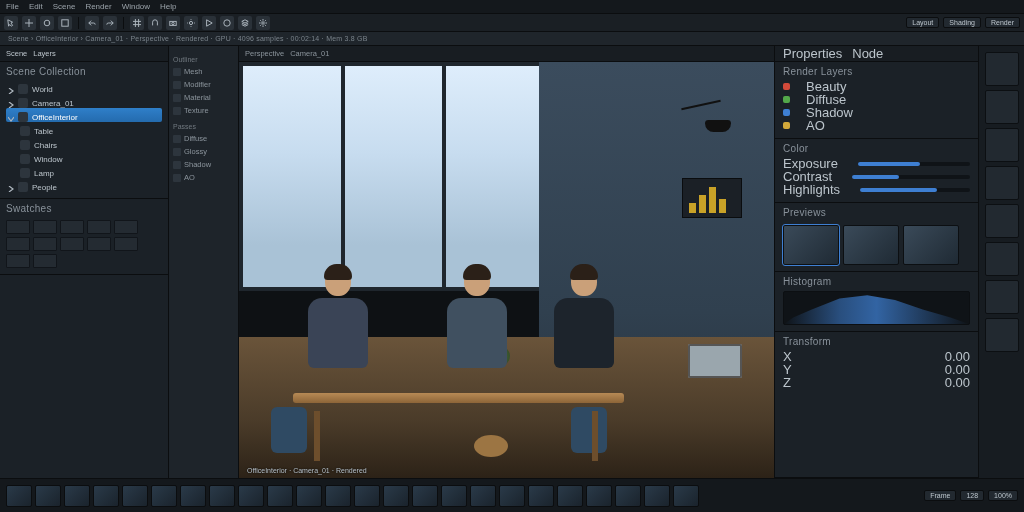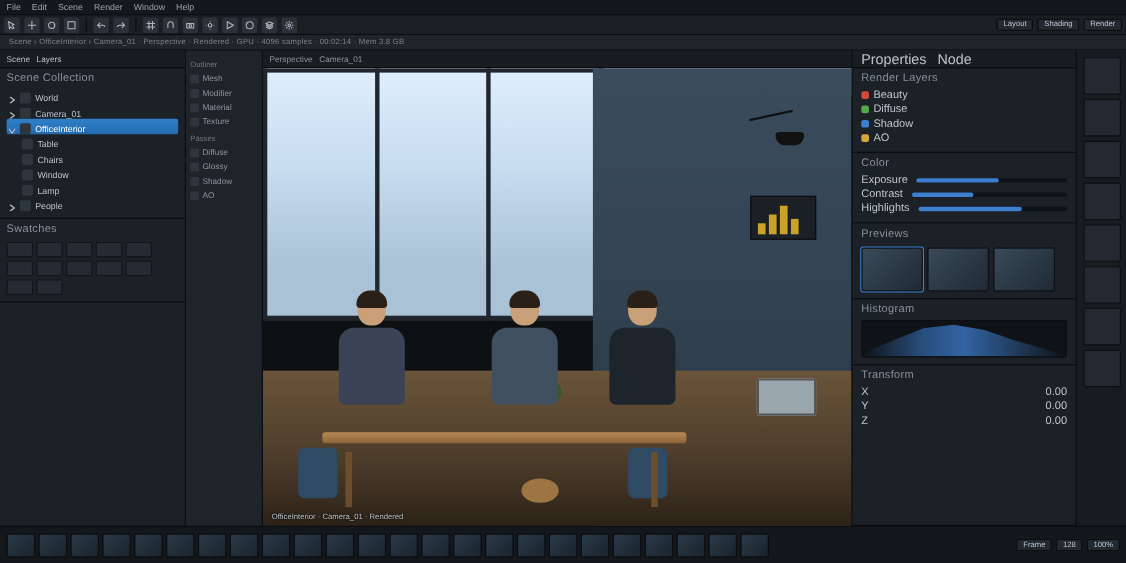--- a/index.html
+++ b/index.html
@@ -248,21 +248,21 @@
   .right-strip .sq{width:34px;height:34px;background:#222930;border:1px solid #0c0f12;border-radius:2px;}
   .right-tabs{
     height:16px; background:#181d22; border-bottom:1px solid #0b0d0f;
     display:flex; align-items:center; gap:10px; padding:0 8px;
     font-size:13px;
   }
   .prop-section{
     border-bottom:1px solid #0b0d0f;
     padding:4px 8px 6px 8px;
   }
-  .prop-row{display:flex;align-items:center;gap:4px;height:13px;font-size:10px;}
+  .prop-row{display:flex;align-items:center;gap:16px;height:13px;font-size:13px;}
   .prop-row .dot{width:7px;height:7px;border-radius:2px;}
   .dot-r{background:#d24a3a;} .dot-g{background:#53a84a;} .dot-b{background:#3e7fd2;} .dot-y{background:#d2a83a;}
   .slider{
     flex:1;height:4px;background:#0f1317;border-radius:2px;position:relative;margin-left:4px;
   }
   .slider .fill{position:absolute;left:0;top:0;bottom:0;border-radius:2px;background:#3e7fd2;}
   .thumbs{
     display:flex; gap:4px; flex-wrap:wrap; padding-top:4px;
   }
   .thumb{

